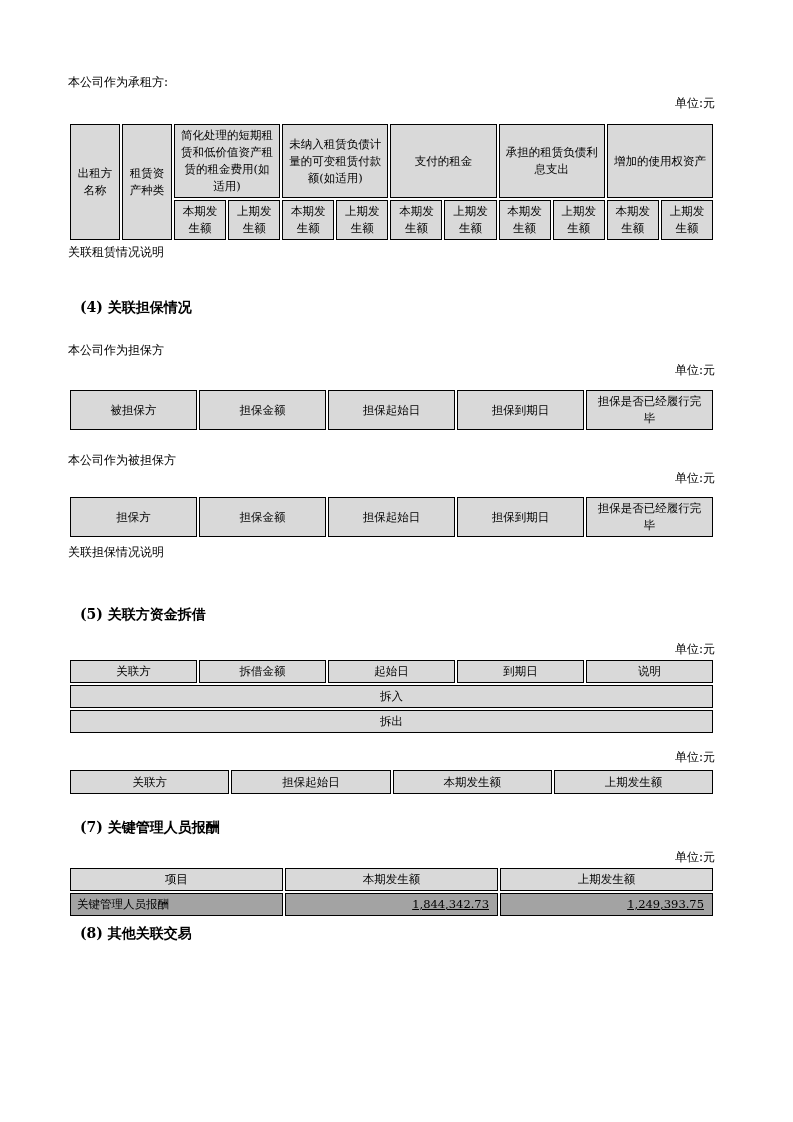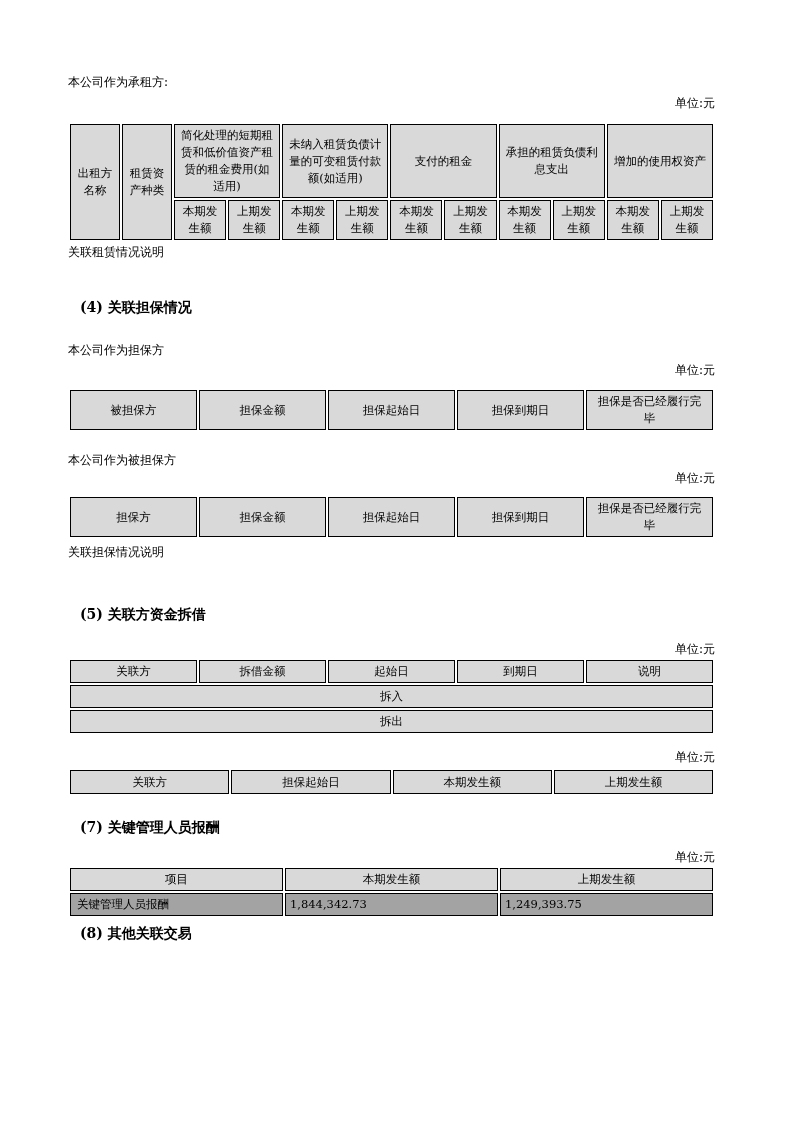--- a/index.html
+++ b/index.html
@@ -65,21 +65,21 @@
   .transfer { margin-top:3px; }
   .transfer th { height:24px; }
 
   
   .h7 { margin-top:22px; }
   .unit-c { margin-top:13px; }
   .comp { margin-top:1px; }
   .comp th { height:22px; }
   .comp tr.datarow td { background:#a3a3a3; height:21px; }
   .comp td.cell-left { text-align:left; padding-left:6px; }
-  .comp td.cell-num { text-align:left; padding-right:8px; }
+  .comp td.cell-num { text-align:right; padding-right:8px;text-decoration:underline; }
 
   .h8 { margin-top:6px; }
 </style>
 </head>
 <body>
 
 <div class="page">
 
   <p class="body-text">本公司作为承租方:</p>
   <p class="unit">单位:元</p>

